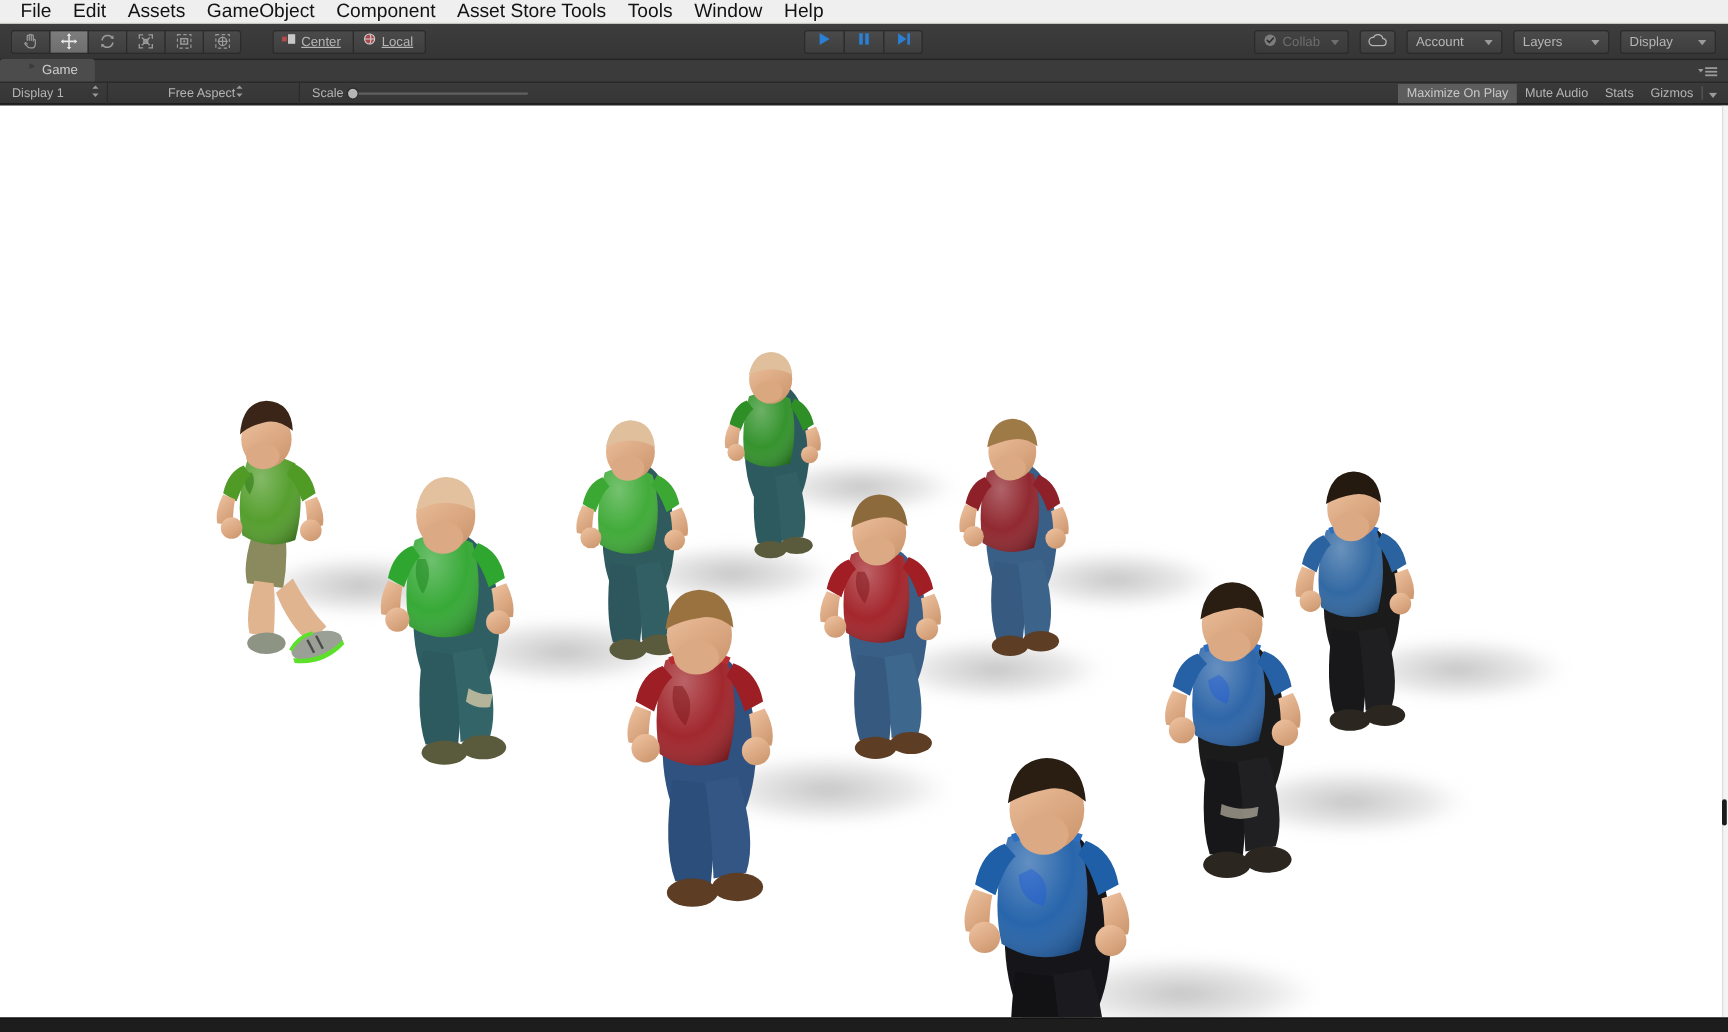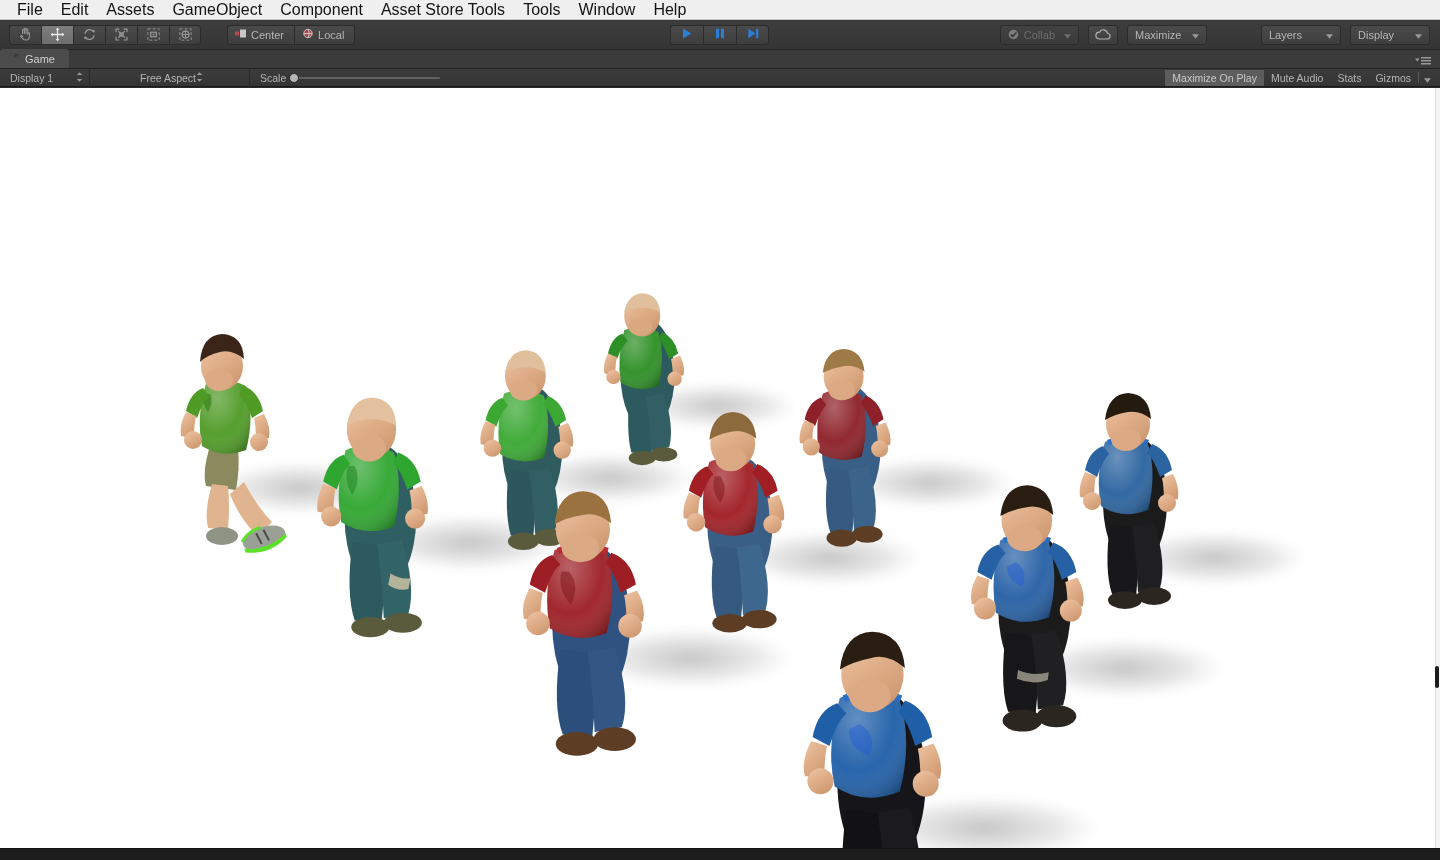--- a/index.html
+++ b/index.html
@@ -40,21 +40,21 @@
   .tool-btn:last-child { border-radius:0 3px 3px 0; border-right:1px solid #2b2b2b; }
   .tool-btn.active { background:linear-gradient(#7d7d7d,#6e6e6e); }
   .tool-btn svg { display:block; }
 
   .pivot-group { display:flex; margin-left:26px; }
   .pivot-btn {
     height:20px; background:linear-gradient(#4a4a4a,#3e3e3e);
     border:1px solid #2b2b2b; border-right:none;
     display:flex; align-items:flex-end; gap:4px;
     padding:0 10px 0 7px; cursor:pointer;
-    font-size:11px; color:#b6b6b6; line-height:18px; white-space:nowrap;
+    font-size:11px; color:#b6b6b6; line-height:18px; white-space:nowrap;text-decoration:underline;
   }
   .pivot-btn:first-child { border-radius:3px 0 0 3px; }
   .pivot-btn:last-child { border-radius:0 3px 3px 0; border-right:1px solid #2b2b2b; }
 
   
   .play-group {
     position:absolute; left:670px; top:5px; display:flex;
   }
   .play-btn {
     width:33px; height:20px; background:linear-gradient(#4a4a4a,#3e3e3e);
@@ -70,32 +70,32 @@
   }
   .tb-pill {
     height:20px; background:linear-gradient(#4a4a4a,#3e3e3e);
     border:1px solid #2b2b2b; border-radius:3px;
     display:flex; align-items:center; gap:5px; padding:0 7px;
     font-size:11px; color:#b6b6b6; cursor:pointer; white-space:nowrap;
   }
   .tb-pill.dim { color:#6e6e6e; background:linear-gradient(#434343,#3a3a3a); }
   .tb-pill .caret { margin-left:4px; }
   .pill-w-account { width:80px; justify-content:space-between; }
-  .pill-w-layers  { width:80px; justify-content:space-between;margin-left:45px; }
+  .pill-w-layers  { width:80px; justify-content:space-between; }
   .pill-w-layout  { width:80px; justify-content:space-between; }
   .pill-cloud { width:30px; justify-content:center; }
 
   
   .tabbar {
     height:19px; background:#3b3b3b; display:flex; align-items:flex-end;
     position:relative; border-bottom:1px solid #232323;
   }
   .tab {
     height:19px; background:#4c4c4c; display:flex; align-items:center;
-    gap:5px; padding:0 14px 0 9px;
+    gap:5px; padding:0 14px 0 19px;
     font-size:11px; color:#cfcfcf; cursor:pointer;
     border-radius:3px 3px 0 0;
   }
   .tab-menu-icon {
     position:absolute; right:6px; top:3px; cursor:pointer;
   }
 
   
   .gamebar {
     height:18px; background:linear-gradient(#3b3b3b,#353535);
@@ -284,21 +284,21 @@
 
       <div class="tb-pill pill-cloud">
         <span>
           <svg width="16" height="11" viewBox="0 0 18 12">
             <path d="M4.4 11h9.2a3.2 3.2 0 0 0 .3-6.4A4.6 4.6 0 0 0 5.2 3.4 3.6 3.6 0 0 0 4.4 11z" fill="none" stroke="#b6b6b6" stroke-width="1.2" stroke-linejoin="round"></path>
           </svg>
         </span>
       </div>
 
       <div class="tb-pill pill-w-account">
-        <span>Maximize</span>
+        <span>Account</span>
         <span class="caret">
           <svg width="7" height="5" viewBox="0 0 8 5">
               <path d="M0 0h8L4 5z" fill="#9a9a9a"></path>
             </svg>
         </span>
       </div>
 
       <div class="tb-pill pill-w-layers">
         <span>Layers</span>
         <span class="caret">

